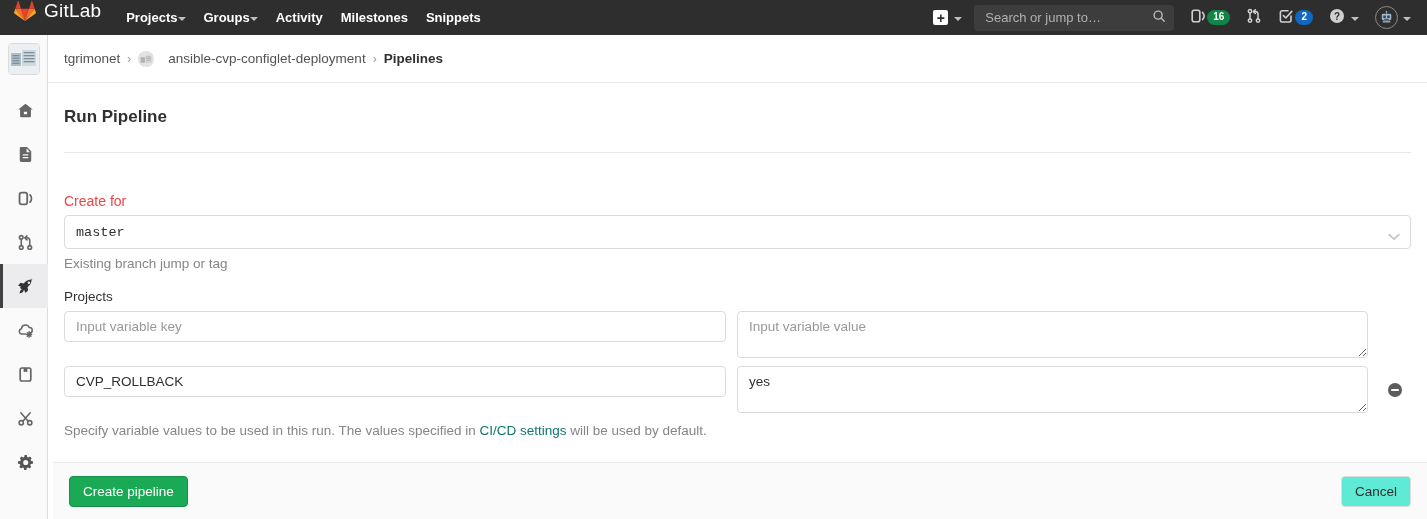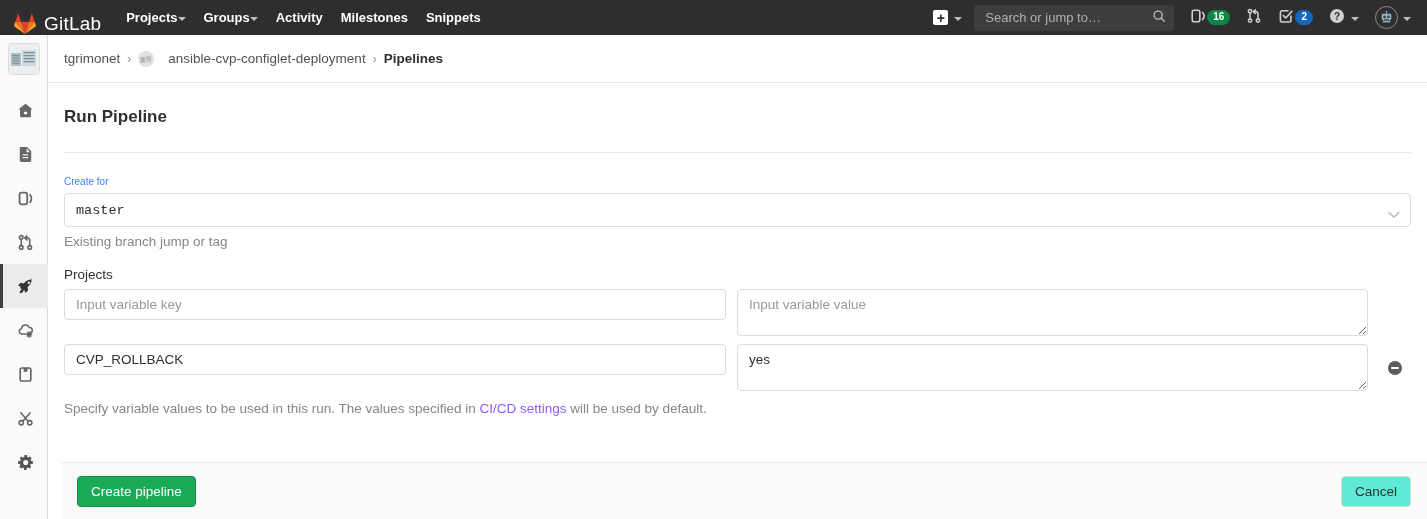--- a/index.html
+++ b/index.html
@@ -18,21 +18,21 @@
     background: #292961;
     background: #2e2e2e;
     display: flex;
     align-items: center;
     padding: 0 10px 0 0;
     position: relative;
     z-index: 20;
   }
   .nav-left { display: flex; align-items: center; height: 100%; }
   .brand {
-    display: flex; align-items: flex-end; gap: 8px;
+    display: flex; align-items: flex-start; gap: 8px;
     padding: 0 16px 0 14px; height: 100%;
     text-decoration: none;
   }
   .brand-logo { width: 22px; height: 22px; display:block; }
   .brand-name {
     color: #fff; font-size: 19px; letter-spacing: .2px;
     font-weight: 400;
   }
   .nav-items { display: flex; align-items: center; height: 100%; }
   .nav-item {
@@ -170,22 +170,22 @@
     overflow: hidden;
   }
   .page-title {
     font-size: 17px; font-weight: bold; color: #303030;
     margin: 24px 0 0 0;
     padding-bottom: 25px;
     border-bottom: 1px solid #e9e9e9;
   }
 
   .field-label {
-    font-size: 10px; color: #3b82f6;
-    margin: 23px 0 6px;
+    font-size: 14px; color: #ef4444;
+    margin: 40px 0 6px;
   }
   .select-wrap { position: relative; }
   select.branch-select, .branch-select {
     width: 100%; height: 34px;
     border: 1px solid #dbdbdb; border-radius: 4px;
     background: #fff;
     font-family: "Liberation Mono", monospace;
     font-size: 13.5px; color: #303030;
     padding: 0 30px 0 11px;
     appearance: none; -webkit-appearance: none;
@@ -243,26 +243,26 @@
     width: 16px; height: 16px;
     cursor: pointer;
     display: flex; align-items:center; justify-content:center;
   }
   .spacer-action { flex: 0 0 32px; }
 
   .vars-help {
     font-size: 13.5px; color: #868686;
     margin-top: 10px;
   }
-  .vars-help a { color: #8b5cf6; text-decoration: none; cursor: pointer; }
+  .vars-help a { color: #0f766e; text-decoration: none; cursor: pointer; }
 
   
   .actions {
     position: absolute;
-    left: 13px; right: 0; bottom: 0;
+    left: 5px; right: 0; bottom: 0;
     height: 57px;
     background: #fafafa;
     border-top: 1px solid #e9e9e9;
     display: flex; align-items: center;
     padding: 0 16px;
   }
   .btn-create {
     background: #1aaa55;
     color: #fff;
     border: 1px solid #168f48;

